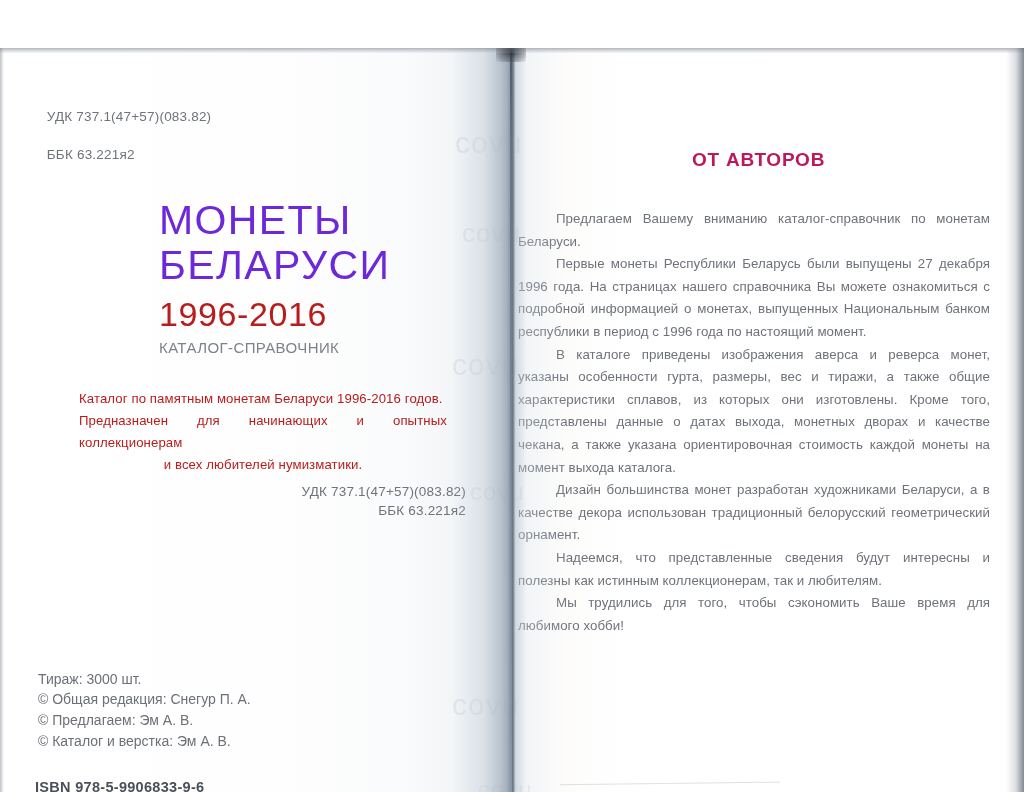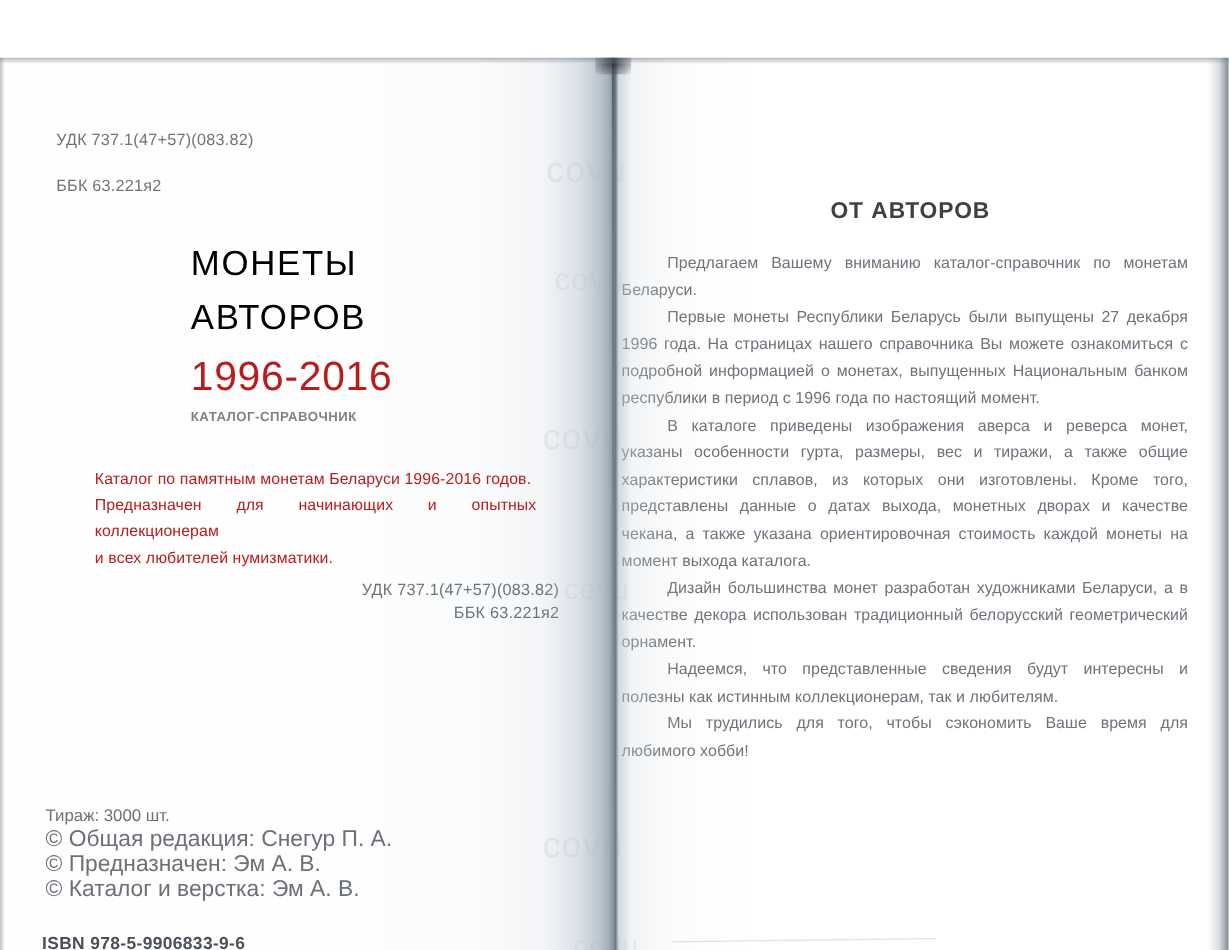--- a/index.html
+++ b/index.html
@@ -108,60 +108,60 @@
   .udk-top{
     position:absolute;left:31px;top:40px;
     font-size:13.5px;line-height:19px;color:#6f737a;letter-spacing:0.2px;
     white-space:pre;
   }
   .udk-top .ln3{display:block;padding-left:26px;}
   .title-block{
     position:absolute;left:159px;top:150px;width:330px;
   }
   .title-main{
-    font-size:29px;line-height:45px;
-    font-weight:300;color:#000000;letter-spacing:1.4px;
+    font-size:41px;line-height:45px;
+    font-weight:300;color:#6d28d9;letter-spacing:1.4px;
     font-family:"Liberation Sans",sans-serif;
   }
   .title-years{
     font-size:34px;line-height:44px;margin-top:4px;
     font-weight:300;color:#b91c1c;letter-spacing:0.6px;
   }
   .title-sub{
-    font-size:11px;line-height:20px;margin-top:2px;
-    font-weight:700;color:#7d8289;letter-spacing:0.4px;
+    font-size:15px;line-height:20px;margin-top:2px;
+    font-weight:400;color:#7d8289;letter-spacing:0.4px;
   }
   .annot{
     position:absolute;left:79px;top:340px;width:368px;
     font-size:13.2px;line-height:22px;color:#b91c1c;
     text-align:justify;letter-spacing:0.1px;
   }
   .annot div{text-align:justify;}
-  .annot div:last-child{text-align:left;}
+  .annot div:last-child{text-align:center;}
   .udk-right{
     position:absolute;left:246px;top:434px;width:220px;
     text-align:right;
     font-size:13.5px;line-height:19px;color:#6f737a;letter-spacing:0.2px;
   }
   .imprint-tirazh{
     position:absolute;left:38px;top:621px;
     font-size:14px;line-height:20px;color:#6c7077;
   }
   .imprint-copy{
     position:absolute;left:38px;top:641px;
-    font-size:19px;line-height:21px;color:#6c7077;
+    font-size:14px;line-height:21px;color:#6c7077;
   }
   .isbn{
     position:absolute;left:35px;top:731px;
     font-size:14.5px;font-weight:bold;color:#4b5058;letter-spacing:0.3px;text-align:center;
   }
   
   .heading{
-    position:absolute;left:692px;top:118px;
-    font-size:19px;font-weight:bold;color:#404040;letter-spacing:0.8px;
+    position:absolute;left:692px;top:101px;
+    font-size:19px;font-weight:bold;color:#be185d;letter-spacing:0.8px;
   }
   .body-col{
     position:absolute;left:518px;top:160px;width:472px;
   }
   .body-col p{
     margin:0;
     font-size:13.3px;line-height:22.6px;color:#6e727a;
     text-align:justify;text-indent:38px;letter-spacing:0.05px;
   }
   .pageno{
@@ -184,41 +184,41 @@
   <div class="wm wm5">covu</div>
   <div class="wm wm6">covu</div>
 
   <div class="udk-top">
     <span>УДК 737.1(47+57)(083.82)</span><br>
     <span>ББК 63.221я2</span><br>
   </div>
 
   <div class="title-block">
     <div class="title-main">МОНЕТЫ</div>
-    <div class="title-main">АВТОРОВ</div>
+    <div class="title-main">БЕЛАРУСИ</div>
     <div class="title-years">1996-2016</div>
     <div class="title-sub">КАТАЛОГ-СПРАВОЧНИК</div>
   </div>
 
   <div class="annot">
     <div>Каталог по памятным монетам Беларуси 1996-2016 годов.</div>
     <div>Предназначен для начинающих и опытных коллекционерам</div>
     <div>и всех любителей нумизматики.</div>
   </div>
 
   <div class="udk-right">
     <div>УДК 737.1(47+57)(083.82)</div>
     <div>ББК 63.221я2</div>
   </div>
 
   <div class="imprint-tirazh">Тираж: 3000 шт.</div>
 
   <div class="imprint-copy">
     <div>© Общая редакция: Снегур П. А.</div>
-    <div>© Предназначен: Эм А. В.</div>
+    <div>© Предлагаем: Эм А. В.</div>
     <div>© Каталог и верстка: Эм А. В.</div>
   </div>
 
   <div class="isbn">ISBN 978-5-9906833-9-6</div>
 
   <div class="heading">ОТ АВТОРОВ</div>
 
   <div class="body-col">
     <p>Предлагаем Вашему вниманию каталог-справочник по монетам Беларуси.</p>
     <p>Первые монеты Республики Беларусь были выпущены 27 декабря 1996 года. На страницах нашего справочника Вы можете ознакомиться с подробной информацией о монетах, выпущенных Национальным банком республики в период с 1996 года по настоящий момент.</p>

